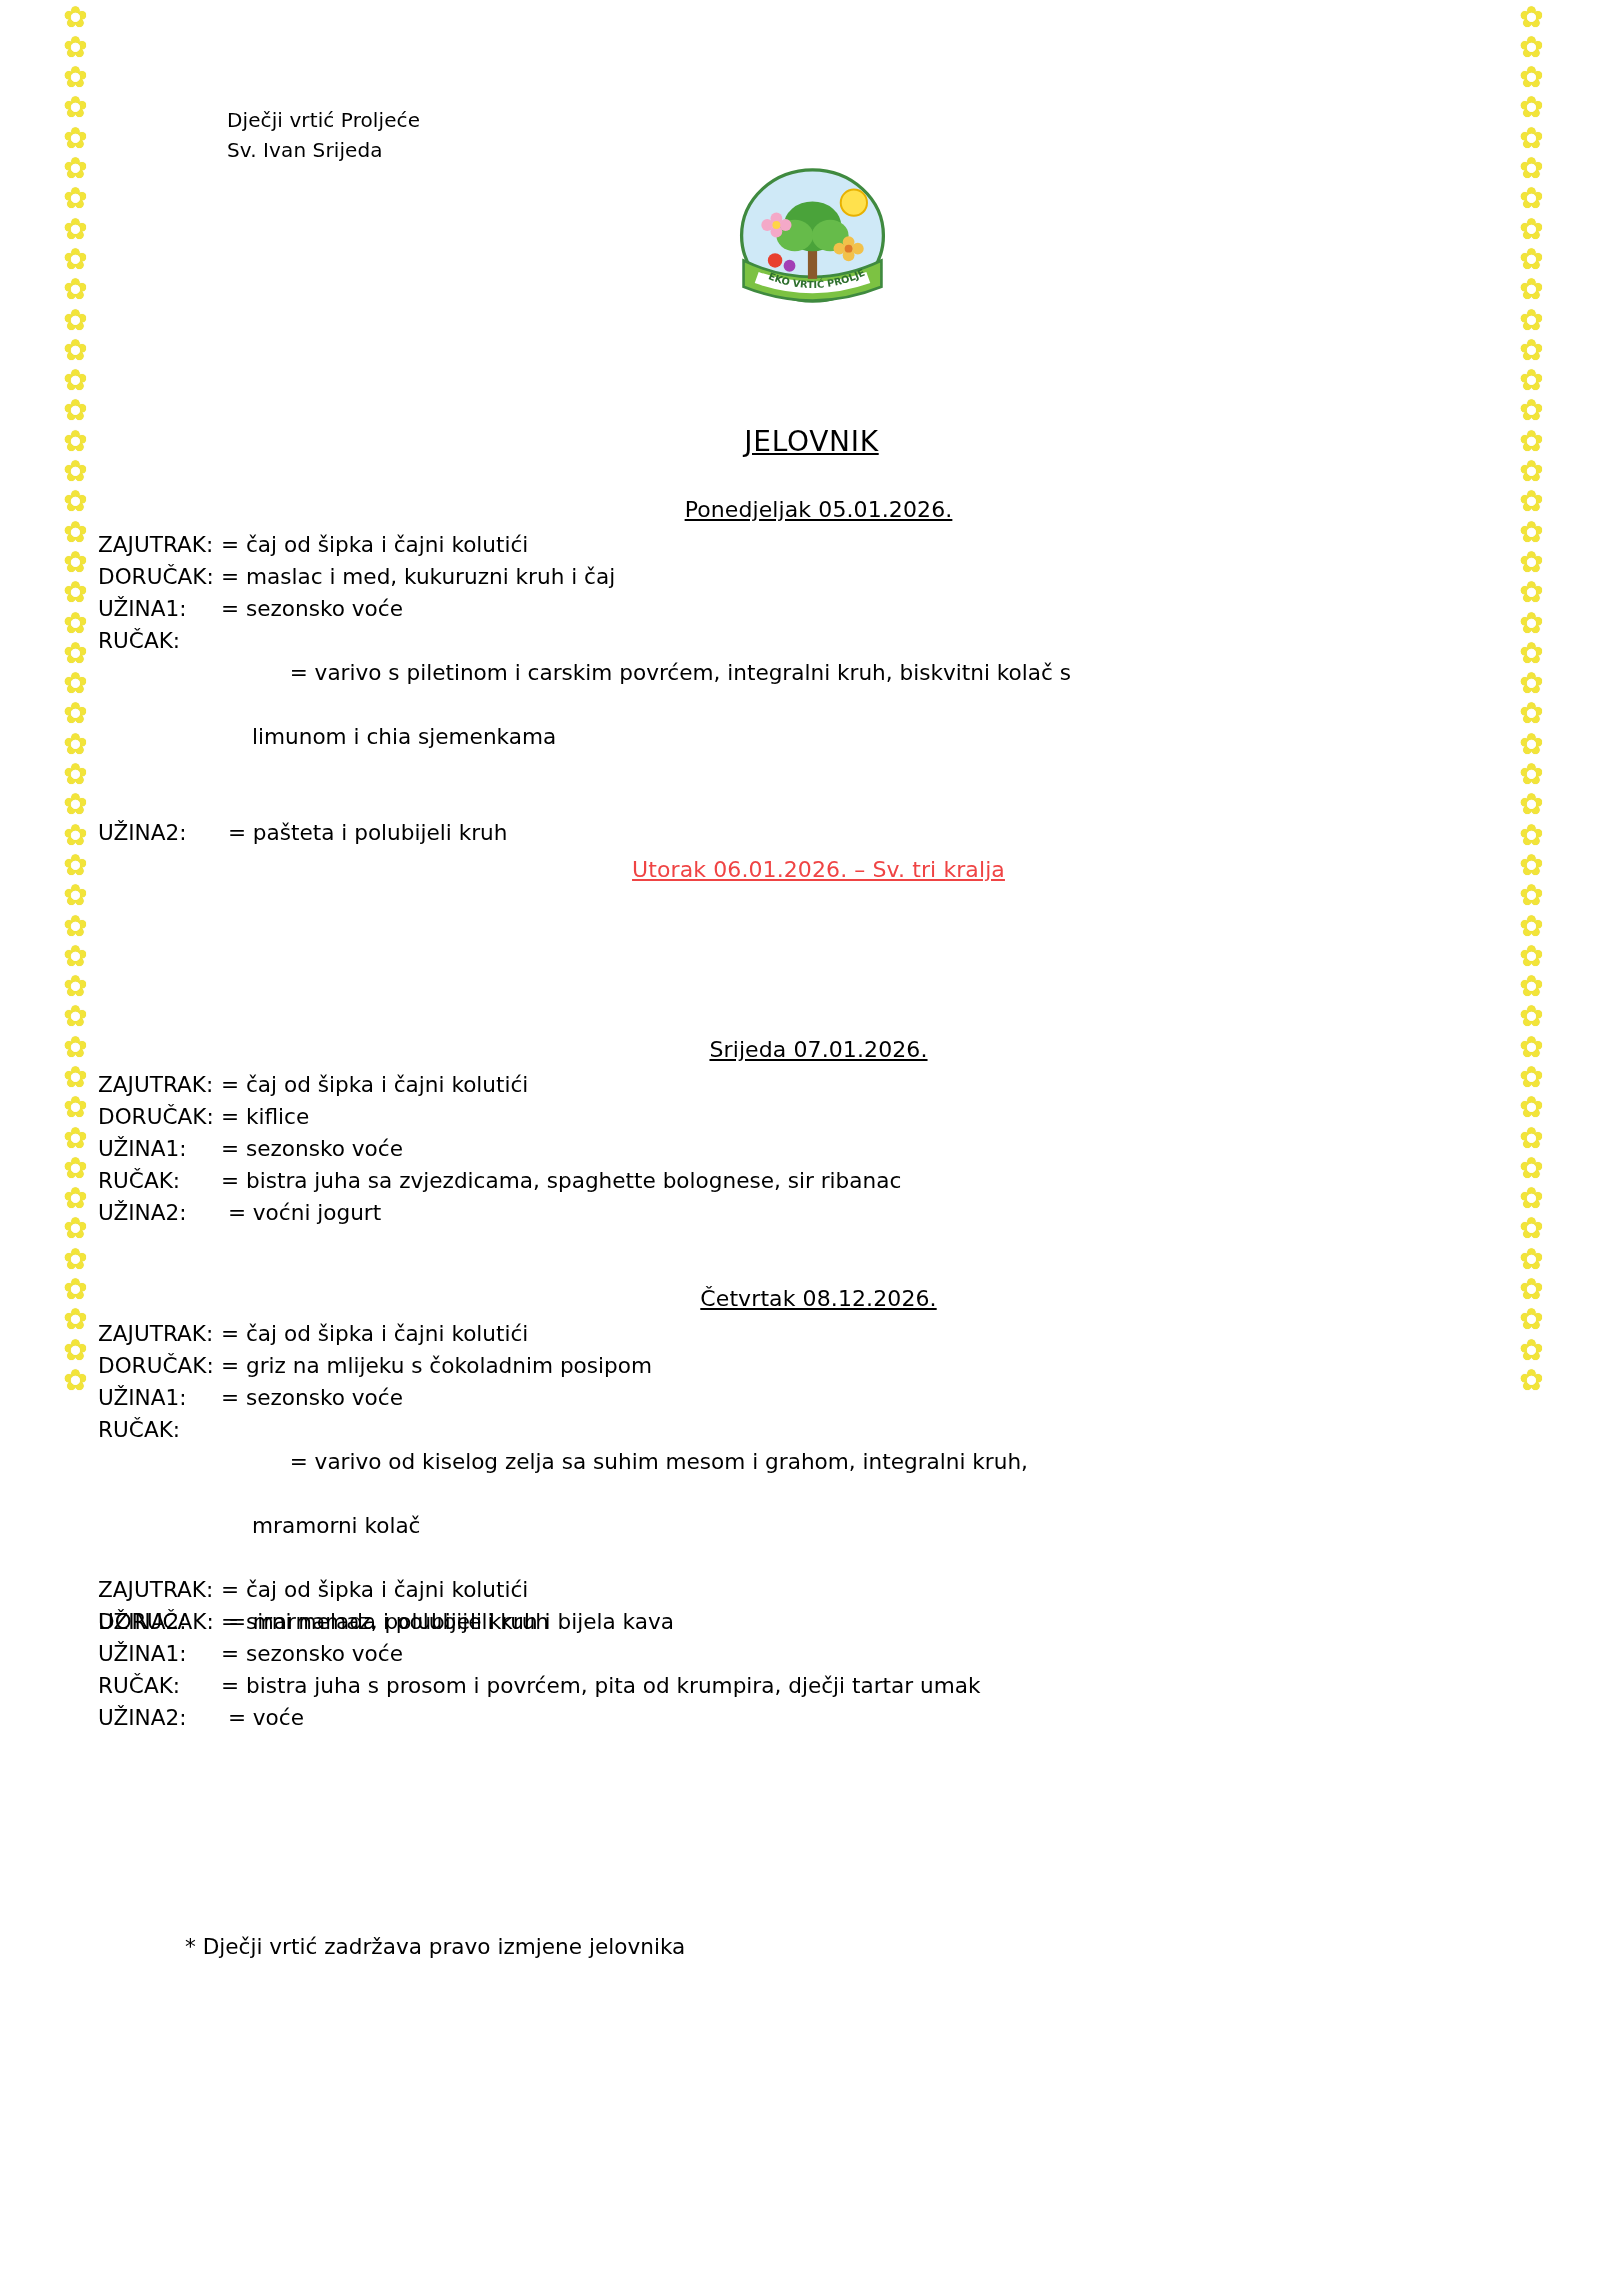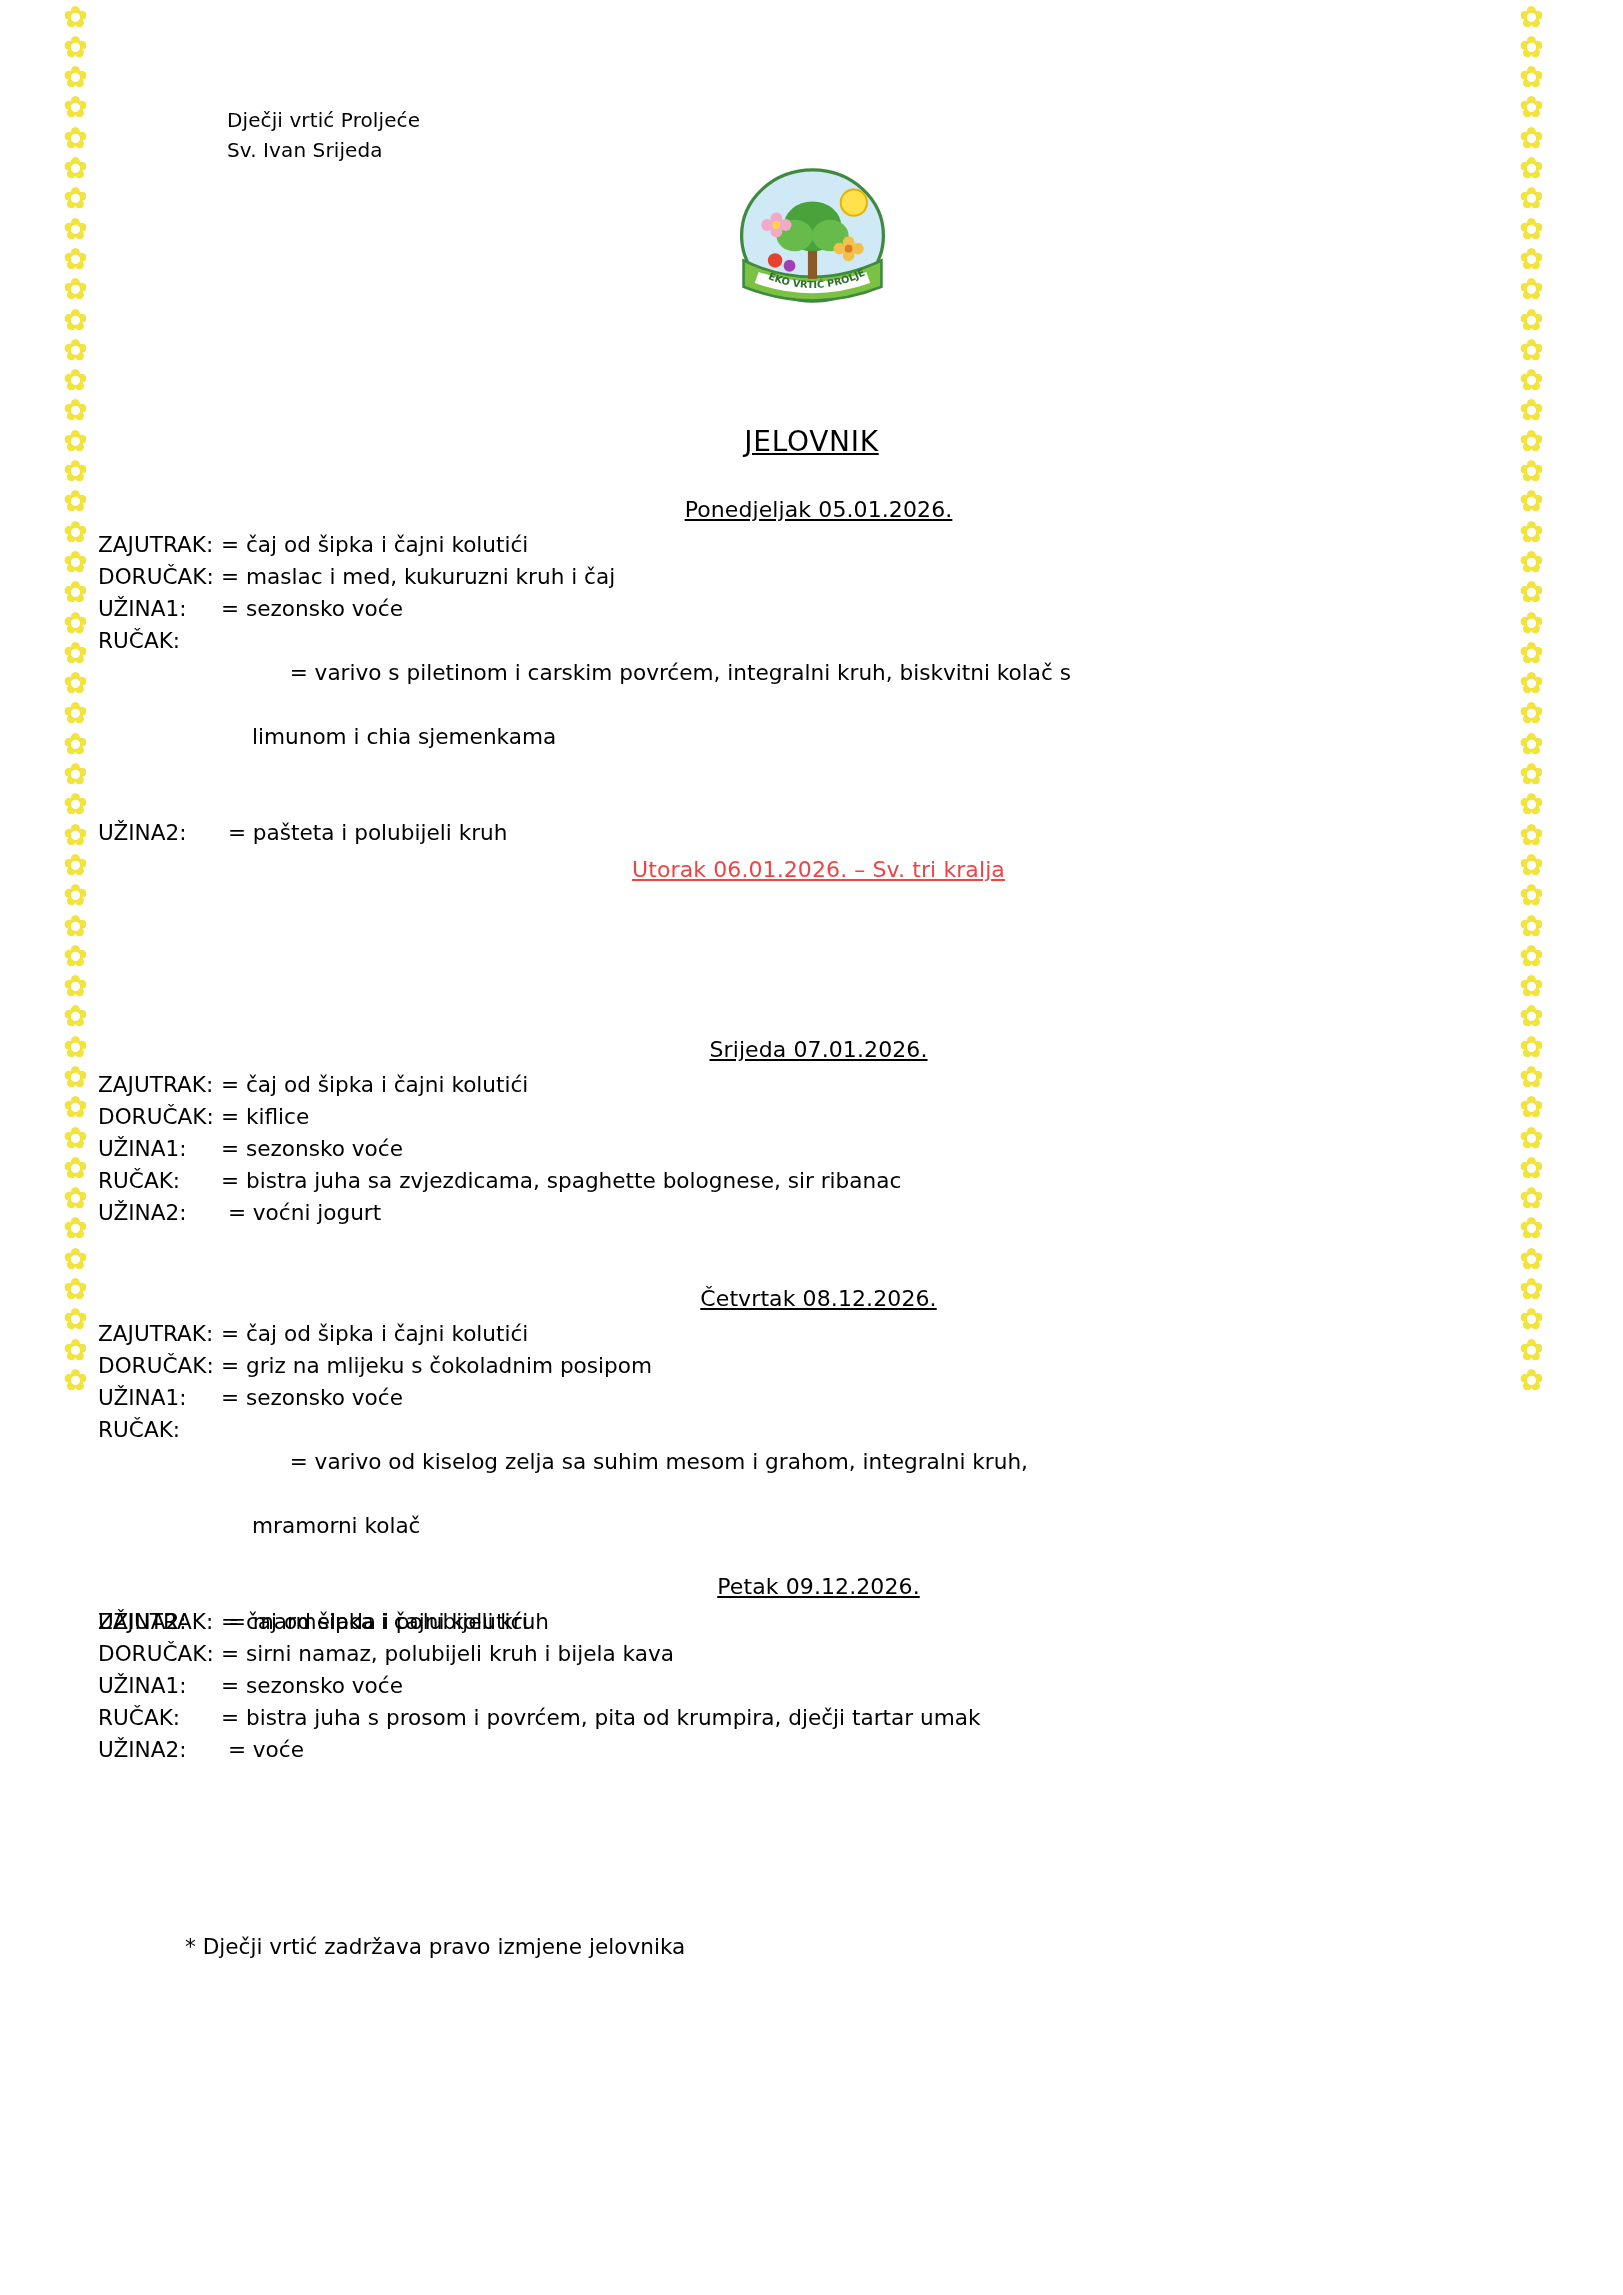--- a/index.html
+++ b/index.html
@@ -262,23 +262,20 @@
         </span>
       </li>
       <li class="meal-row">
         <span class="meal-label">UŽINA2:</span>
         <span class="meal-value"> = marmelada i polubijeli kruh</span>
       </li>
     </ul>
   </div>
 
   <div class="day-block" style="top:1574px;">
-    <div class="day-heading">
-      <span>Petak 09.12.2026.</span>
-    </div>
     <ul class="meal-list">
       <li class="meal-row">
         <span class="meal-label">ZAJUTRAK:</span>
         <span class="meal-value">= čaj od šipka i čajni kolutići</span>
       </li>
       <li class="meal-row">
         <span class="meal-label">DORUČAK:</span>
         <span class="meal-value">= sirni namaz, polubijeli kruh i bijela kava</span>
       </li>
       <li class="meal-row">

